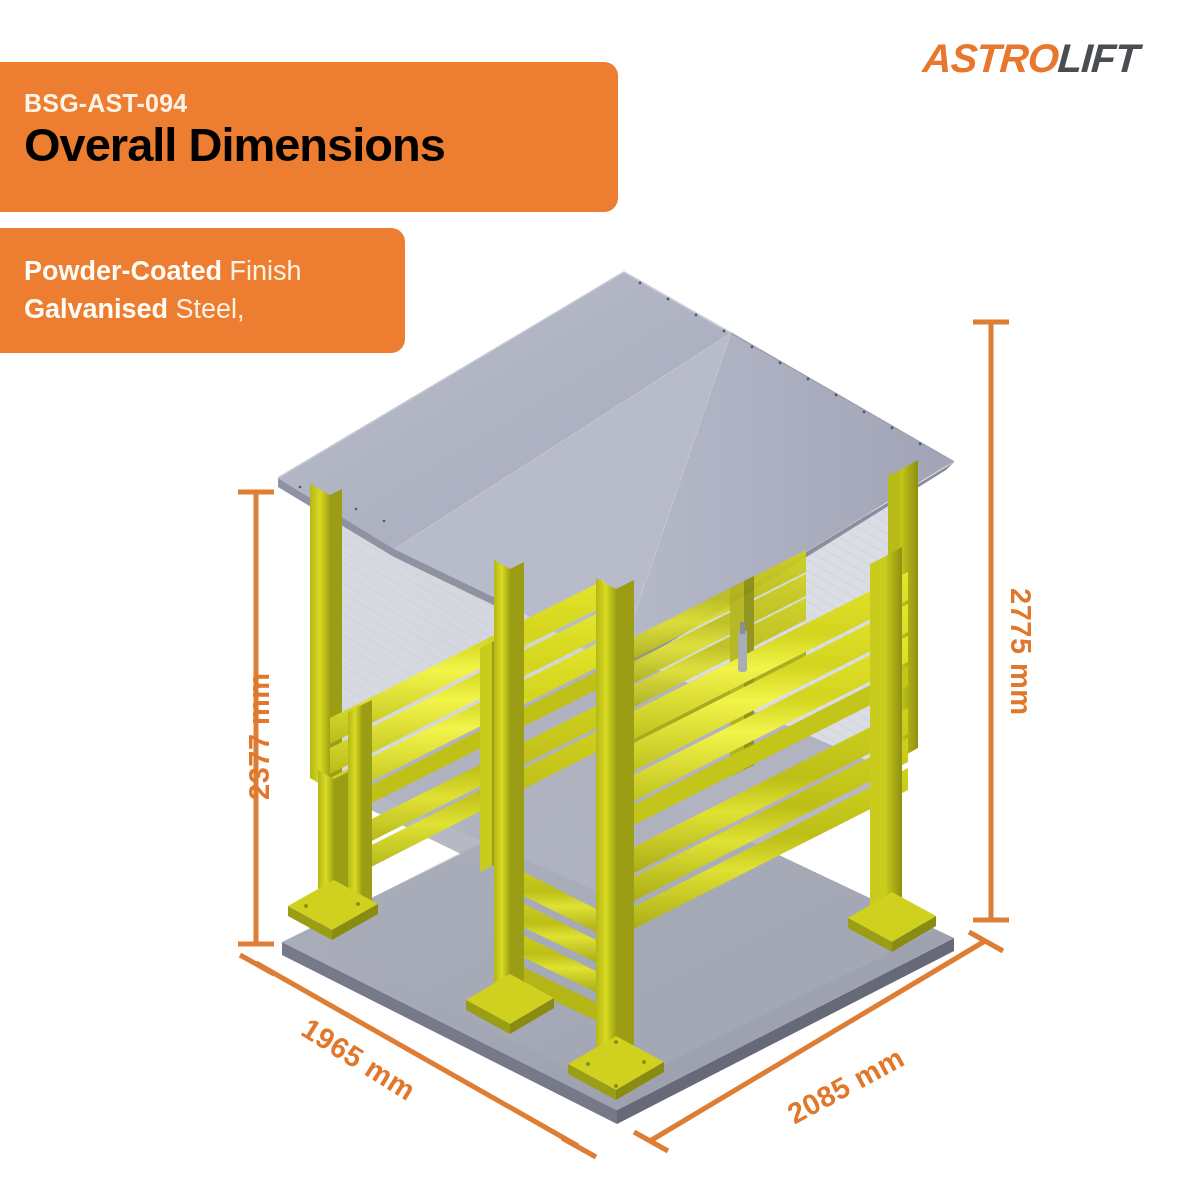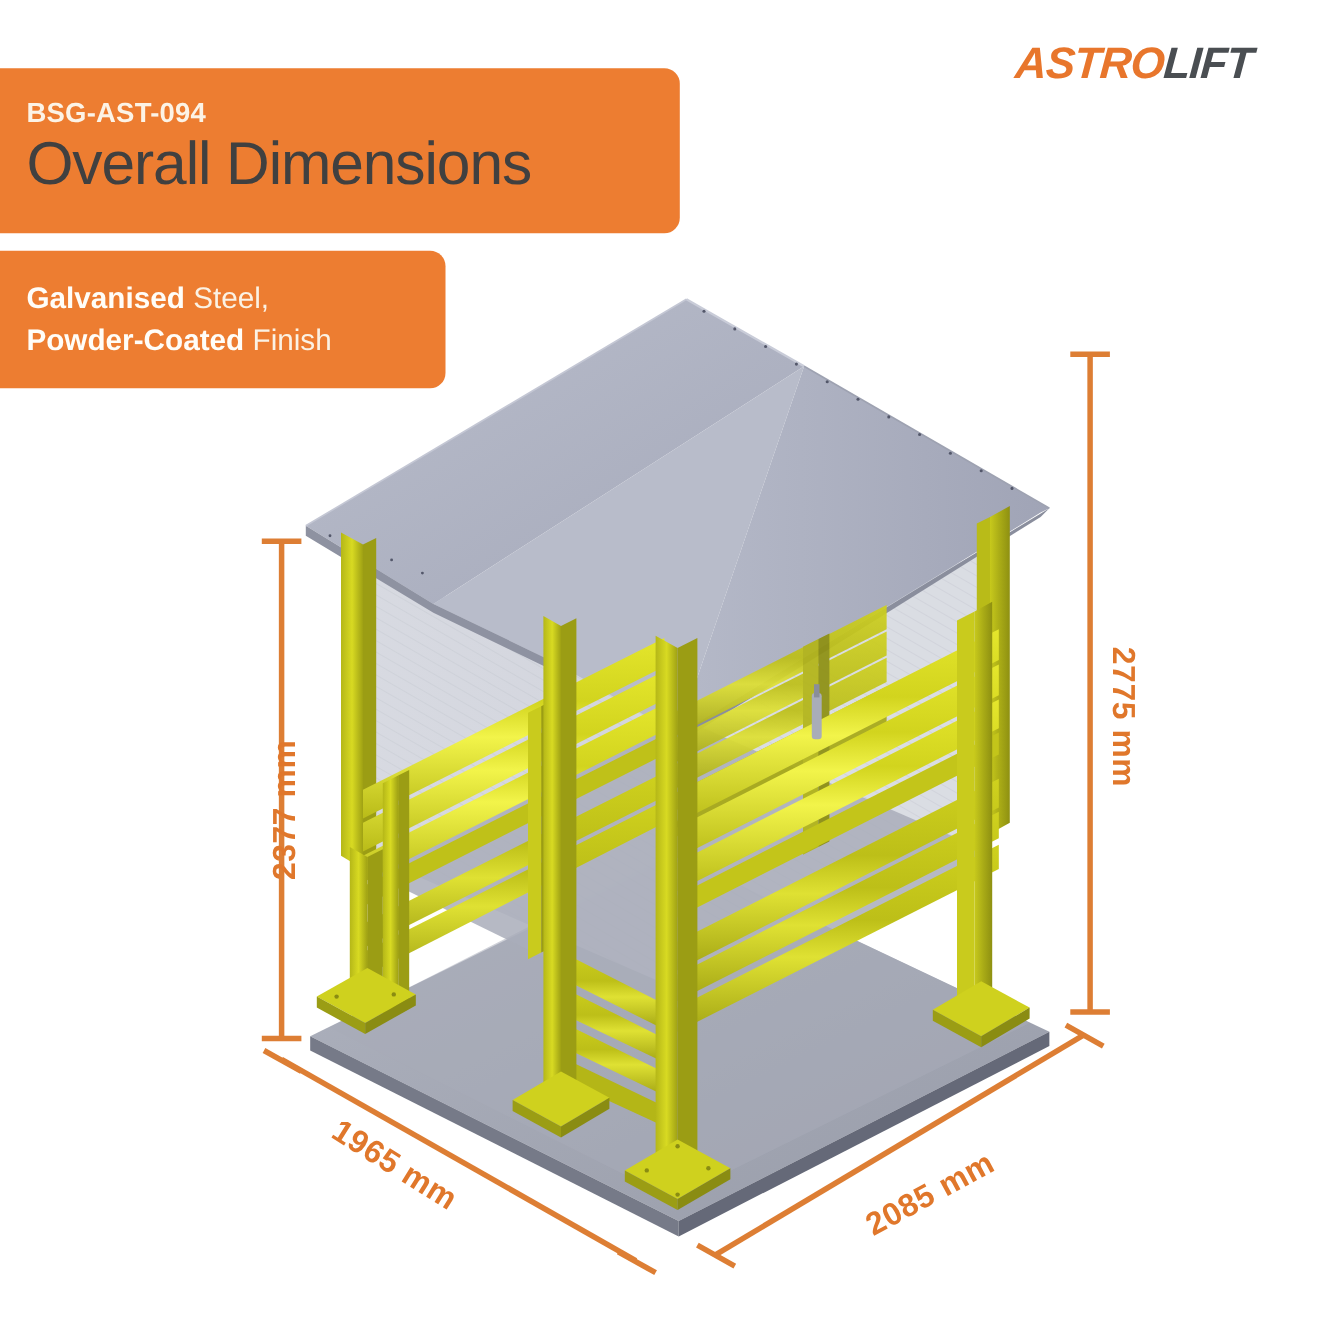--- a/index.html
+++ b/index.html
@@ -30,21 +30,21 @@
     background:#ED7D31;
     border-radius:0 14px 14px 0;
     box-sizing:border-box;
     padding:16px 0 0 44px;
   }
   .sku{
     color:#FCF3E6; font-size:25px; font-weight:bold;
     letter-spacing:.2px; line-height:1.1; margin:12px 0 2px 0;
   }
   .main-title{
-    color:#404040; font-size:55px; font-weight:normal;
+    color:#000000; font-size:47px; font-weight:bold;
     letter-spacing:-1px; line-height:1.05; margin:0;
   }
 
   
   .sub-card{
     position:absolute; left:-20px; top:228px;
     width:425px; height:125px;
     background:#ED7D31;
     border-radius:0 14px 14px 0;
     box-sizing:border-box;
@@ -323,21 +323,21 @@
     <div class="dim-label" id="dim-w-left">1965 mm</div>
     <div class="dim-label" id="dim-w-right">2085 mm</div>
   </div>
 
   <div class="title-card">
     <div class="sku">BSG-AST-094</div>
     <div class="main-title">Overall Dimensions</div>
   </div>
 
   <div class="sub-card">
+    <div class="sub-line"><b>Powder-Coated</b><span> Finish</span></div>
     <div class="sub-line"><b>Galvanised</b><span> Steel,</span></div>
-    <div class="sub-line"><b>Powder-Coated</b><span> Finish</span></div>
   </div>
 
   <div class="logo">
     <span class="astro">ASTRO</span><span class="lift">LIFT</span>
   </div>
 
 </div>
 
 </body></html>

